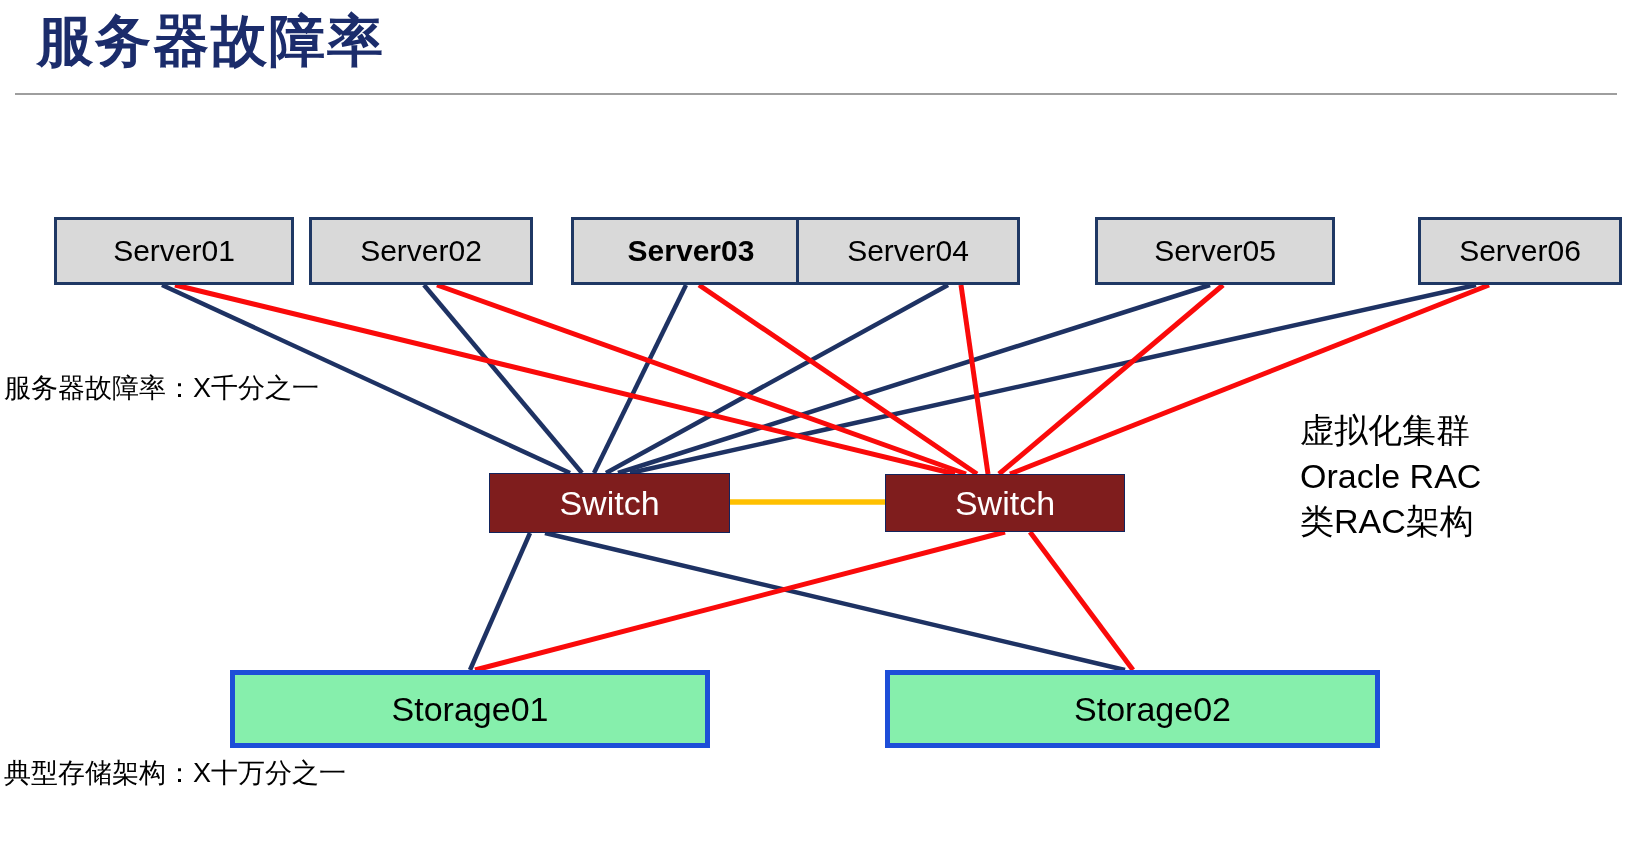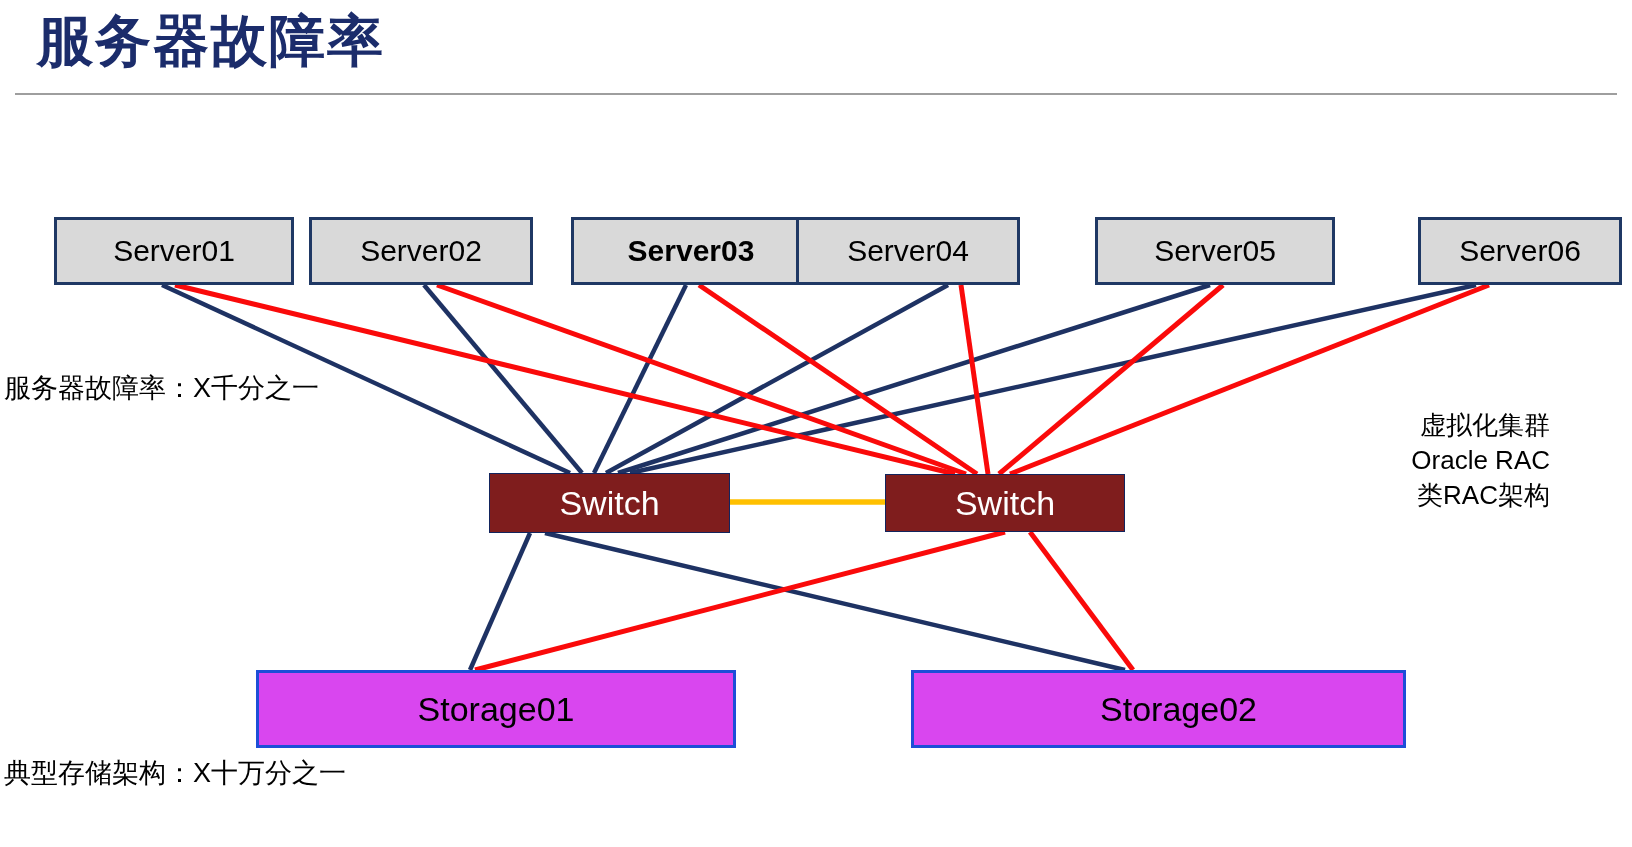--- a/index.html
+++ b/index.html
@@ -19,30 +19,30 @@
     position:absolute;display:flex;align-items:center;justify-content:center;
     box-sizing:border-box;color:#000;
   }
   .node.server{
     background:#D9D9D9;border:3px solid #1F3864;font-size:30px;
   }
   .node.switch{
     background:#7f1d1d;border:1px solid #12245D;color:#ffffff;font-size:34px;
   }
   .node.storage{
-    background:#d946ef;border:3px solid #1d4ed8;font-size:34px;margin-left:26px;
+    background:#86efac;border:5px solid #1d4ed8;font-size:34px;
   }
   .side-label{
     position:absolute;font-size:27px;color:#000;white-space:nowrap;
   }
   #server-fail-label{left:4px;top:370px;}
   #storage-fail-label{left:4px;top:755px;}
   #annotation{
     position:absolute;left:1300px;top:408px;width:250px;
-    font-size:26px;color:#000;text-align:right;line-height:1.34;
+    font-size:34px;color:#000;text-align:left;line-height:1.34;
   }
 </style>
 </head>
 <body>
 
 <div id="slide">
   <h1 id="title">服务器故障率</h1>
   <div id="separator"></div>
 
   <svg id="wires" viewBox="0 0 1632 847" xmlns="http://www.w3.org/2000/svg">

